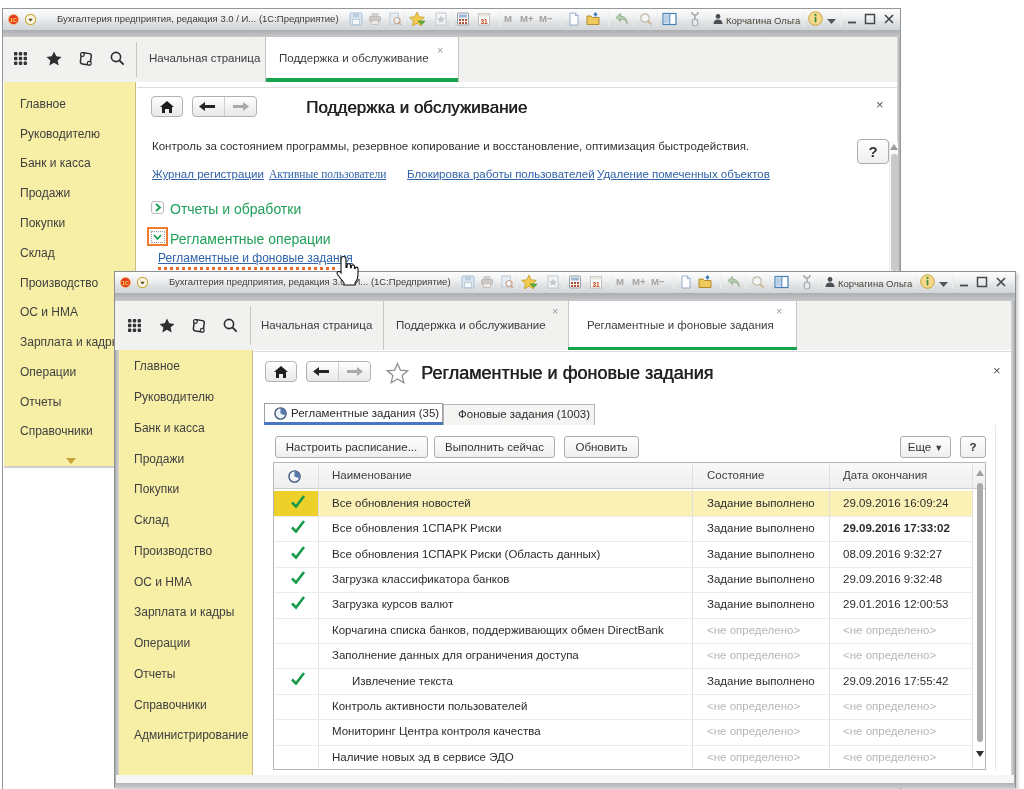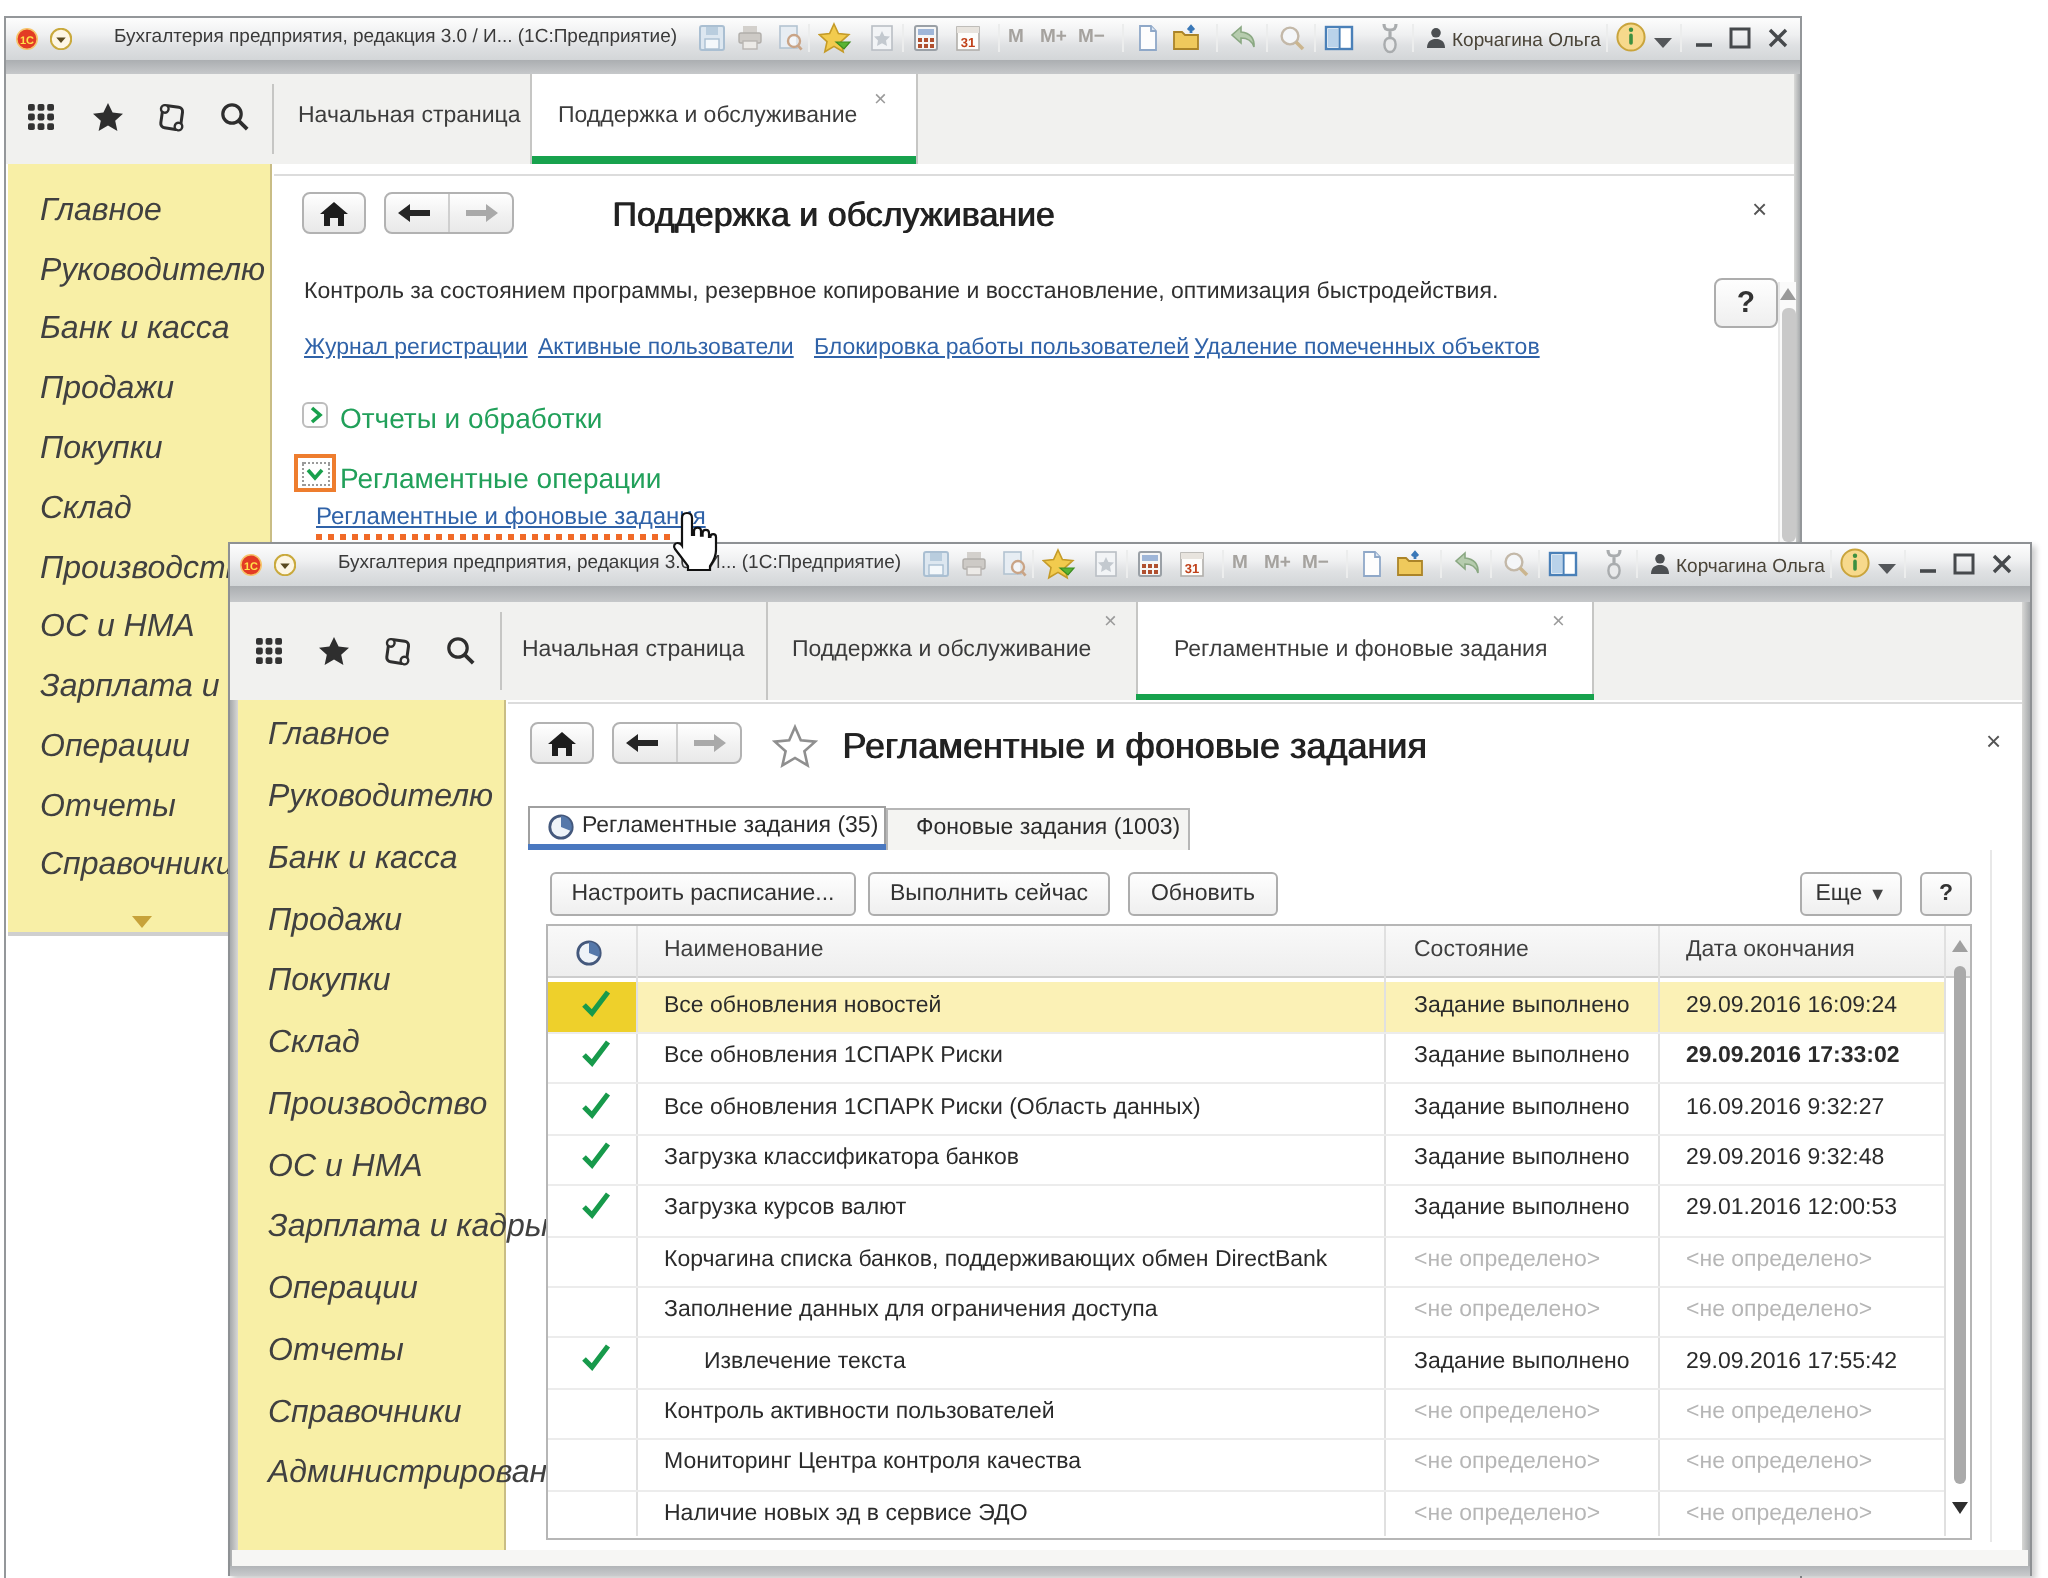--- a/index.html
+++ b/index.html
@@ -2,21 +2,21 @@
 <html><head><meta charset="utf-8">
 <style>
 *{margin:0;padding:0;box-sizing:border-box;}
 html,body{width:1024px;height:789px;background:#fff;font-family:"Liberation Sans",sans-serif;overflow:hidden;position:relative;}
 .abs{position:absolute;}
 .ttxt{position:absolute;font-size:9.5px;color:#3a3a3a;white-space:nowrap;}
 .tsep{position:absolute;width:1px;height:14px;background:#b5b8ba;border-right:1px solid #eceded;}
 .tab{position:absolute;font-size:11.5px;color:#3c3c3c;white-space:nowrap;}
 .tabsep{position:absolute;width:1px;background:#c6c6c4;}
 .tabx{position:absolute;font-size:11px;color:#9b9b9b;line-height:9px;}
-.sbitem{position:absolute;font-size:16px;color:#404040;white-space:nowrap;font-style:italic;}
+.sbitem{position:absolute;font-size:12px;color:#404040;white-space:nowrap;}
 .navbtn{position:absolute;height:21px;background:linear-gradient(#ffffff,#f0f0f0 60%,#e9e9e9);border:1px solid #b2b2b2;border-radius:4px;}
 .link{position:absolute;font-size:11.5px;color:#2f62a8;text-decoration:underline;white-space:nowrap;}
 .btn{position:absolute;height:22px;background:linear-gradient(#fefefe,#efefef);border:1px solid #adadad;border-radius:3px;font-size:11.5px;color:#333;text-align:center;}
 .cell{position:absolute;font-size:11.5px;color:#2b2b2b;white-space:nowrap;}
 .gray{color:#b6b6b6;}
 .mtxt{position:absolute;font-size:9.5px;font-weight:bold;color:#a5a29e;}
 svg.abs{display:block;}
 </style></head>
 <body>
 
@@ -201,21 +201,21 @@
 <svg class="abs" style="left:199px;top:102px;" width="17" height="9" viewBox="0 0 17 9">
     <path d="M0,4.5 L6,0 L6,3 L16,3 L16,6 L6,6 L6,9 Z" fill="#262626"></path>
   </svg>
 <svg class="abs" style="left:232px;top:102px;" width="17" height="9" viewBox="0 0 17 9">
     <path d="M17,4.5 L11,0 L11,3 L1,3 L1,6 L11,6 L11,9 Z" fill="#a9a9a9"></path>
   </svg>
 <div class="abs" style="left:306px;top:98px;font-size:17px;color:#222;text-shadow:0.5px 0 0 #222;white-space:nowrap;" id="btitle">Поддержка и обслуживание</div>
 <div class="abs" style="left:876px;top:97px;font-size:13px;color:#555;">×</div>
 <div class="abs" style="left:152px;top:140px;font-size:11.5px;color:#303030;white-space:nowrap;">Контроль за состоянием программы, резервное копирование и восстановление, оптимизация быстродействия.</div>
 <div class="link" style="left:152px;top:168px;">Журнал регистрации</div>
-<div class="link" style="left:269px;top:168px;">Активные пользователи</div>
+<div class="link" style="left:269px;top:168px;font-family:Liberation Serif, serif;">Активные пользователи</div>
 <div class="link" style="left:407px;top:168px;">Блокировка работы пользователей</div>
 <div class="link" style="left:597px;top:168px;">Удаление помеченных объектов</div>
 
 <div class="abs" style="left:151px;top:201px;width:13px;height:13px;background:#fdfdfd;border:1px solid #bcbcbc;border-radius:3px;"></div>
 <svg class="abs" style="left:154px;top:203px;" width="8" height="9" viewBox="0 0 8 9">
     <path d="M2,1 L6,4.5 L2,8" fill="none" stroke="#18a04c" stroke-width="1.8"></path>
   </svg>
 <div class="abs" style="left:170px;top:201px;font-size:14px;color:#21a05a;white-space:nowrap;">Отчеты и обработки</div>
 <div class="abs" style="left:147px;top:227px;width:21px;height:19px;background:#fff;border:2.5px solid #ee7d2e;"></div>
 <div class="abs" style="left:150.5px;top:230.5px;width:14px;height:12px;border:1px dotted #9a9a9a;"></div>
@@ -492,21 +492,21 @@
   </svg>
 
 <div class="cell" style="left:332px;top:496.5px;">Все обновления новостей</div>
 <div class="cell" style="left:707px;top:496.5px;">Задание выполнено</div>
 <div class="cell" style="left:843px;top:496.5px;">29.09.2016 16:09:24</div>
 <div class="cell" style="left:332px;top:522px;">Все обновления 1СПАРК Риски</div>
 <div class="cell" style="left:707px;top:522px;">Задание выполнено</div>
 <div class="cell" style="left:843px;top:522px;font-weight:bold;">29.09.2016 17:33:02</div>
 <div class="cell" style="left:332px;top:547.5px;">Все обновления 1СПАРК Риски (Область данных)</div>
 <div class="cell" style="left:707px;top:547.5px;">Задание выполнено</div>
-<div class="cell" style="left:843px;top:547.5px;">16.09.2016 9:32:27</div>
+<div class="cell" style="left:843px;top:547.5px;">08.09.2016 9:32:27</div>
 <div class="cell" style="left:332px;top:573px;">Загрузка классификатора банков</div>
 <div class="cell" style="left:707px;top:573px;">Задание выполнено</div>
 <div class="cell" style="left:843px;top:573px;">29.09.2016 9:32:48</div>
 <div class="cell" style="left:332px;top:598px;">Загрузка курсов валют</div>
 <div class="cell" style="left:707px;top:598px;">Задание выполнено</div>
 <div class="cell" style="left:843px;top:598px;">29.01.2016 12:00:53</div>
 <div class="cell" style="left:332px;top:623.5px;">Корчагина списка банков, поддерживающих обмен DirectBank</div>
 <div class="cell gray" style="left:707px;top:623.5px;">&lt;не определено&gt;</div>
 <div class="cell gray" style="left:843px;top:623.5px;">&lt;не определено&gt;</div>
 <div class="cell" style="left:332px;top:649px;">Заполнение данных для ограничения доступа</div>

